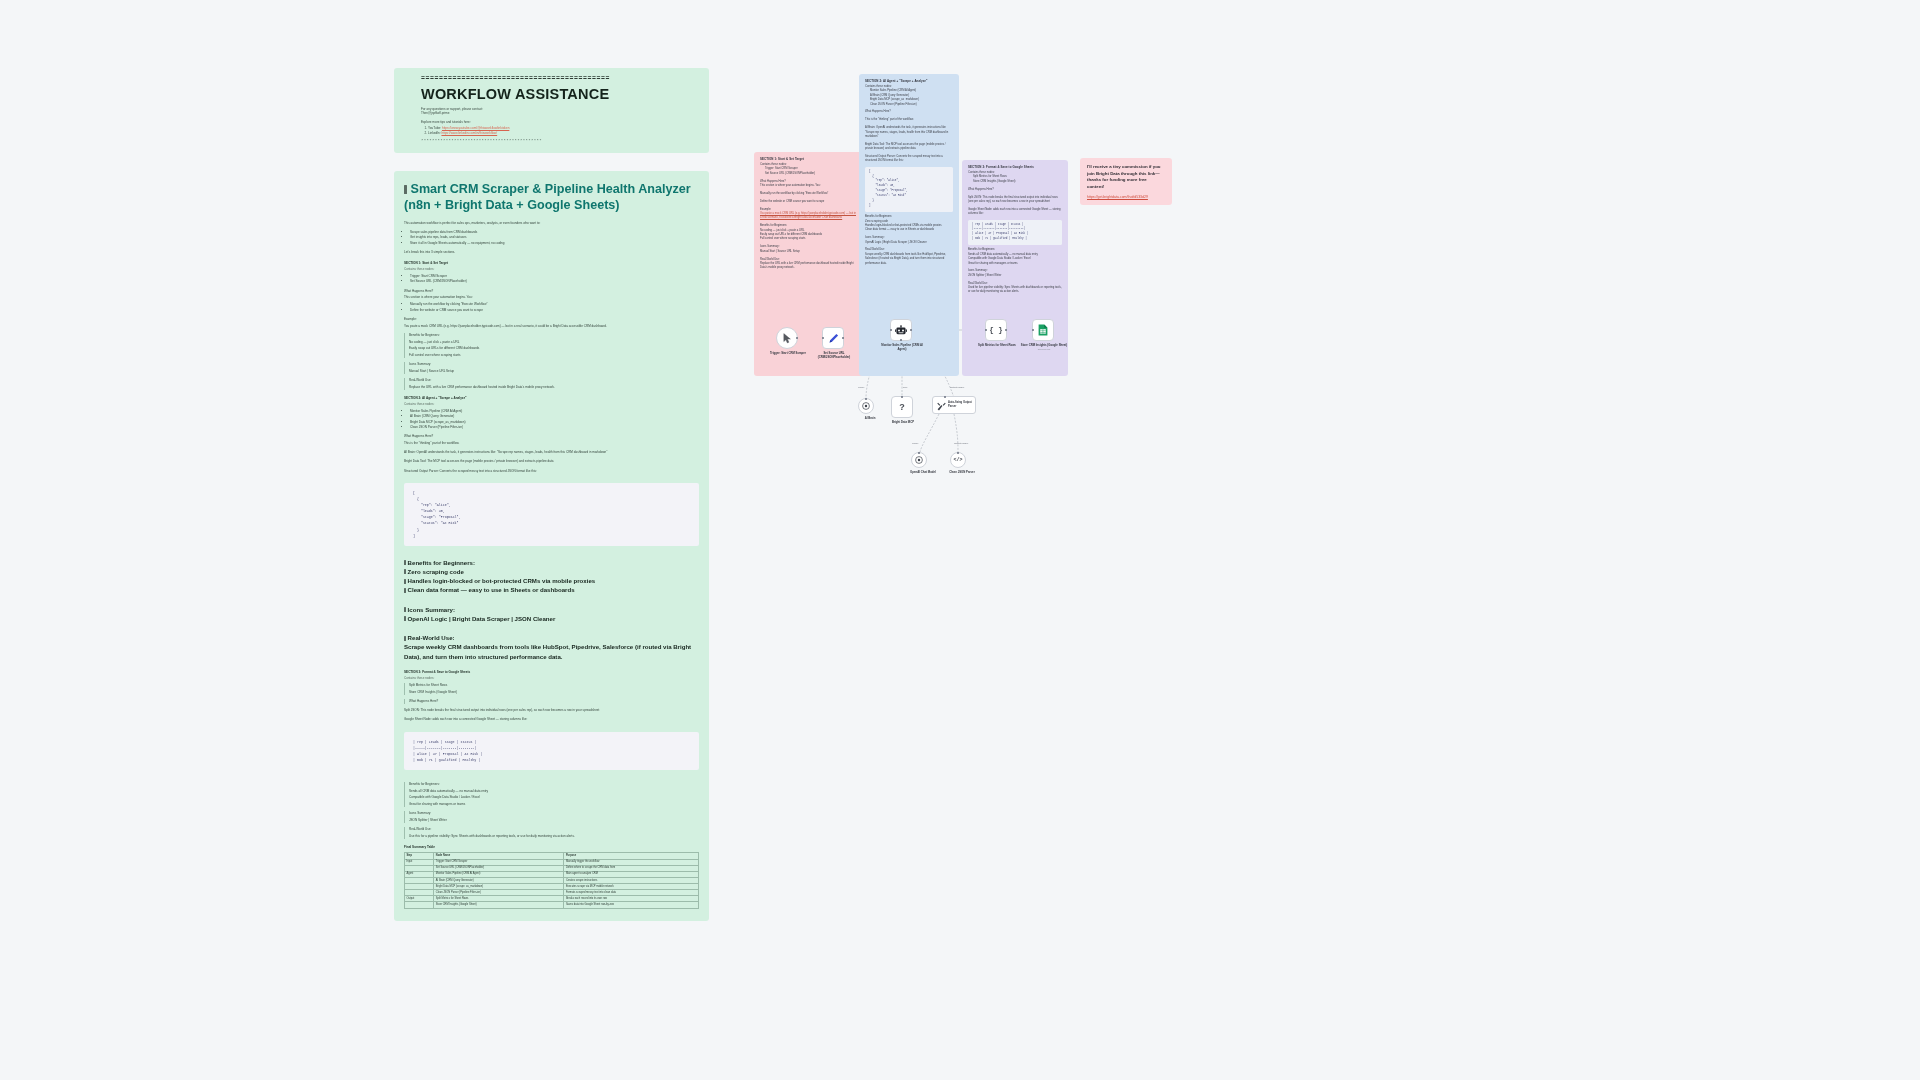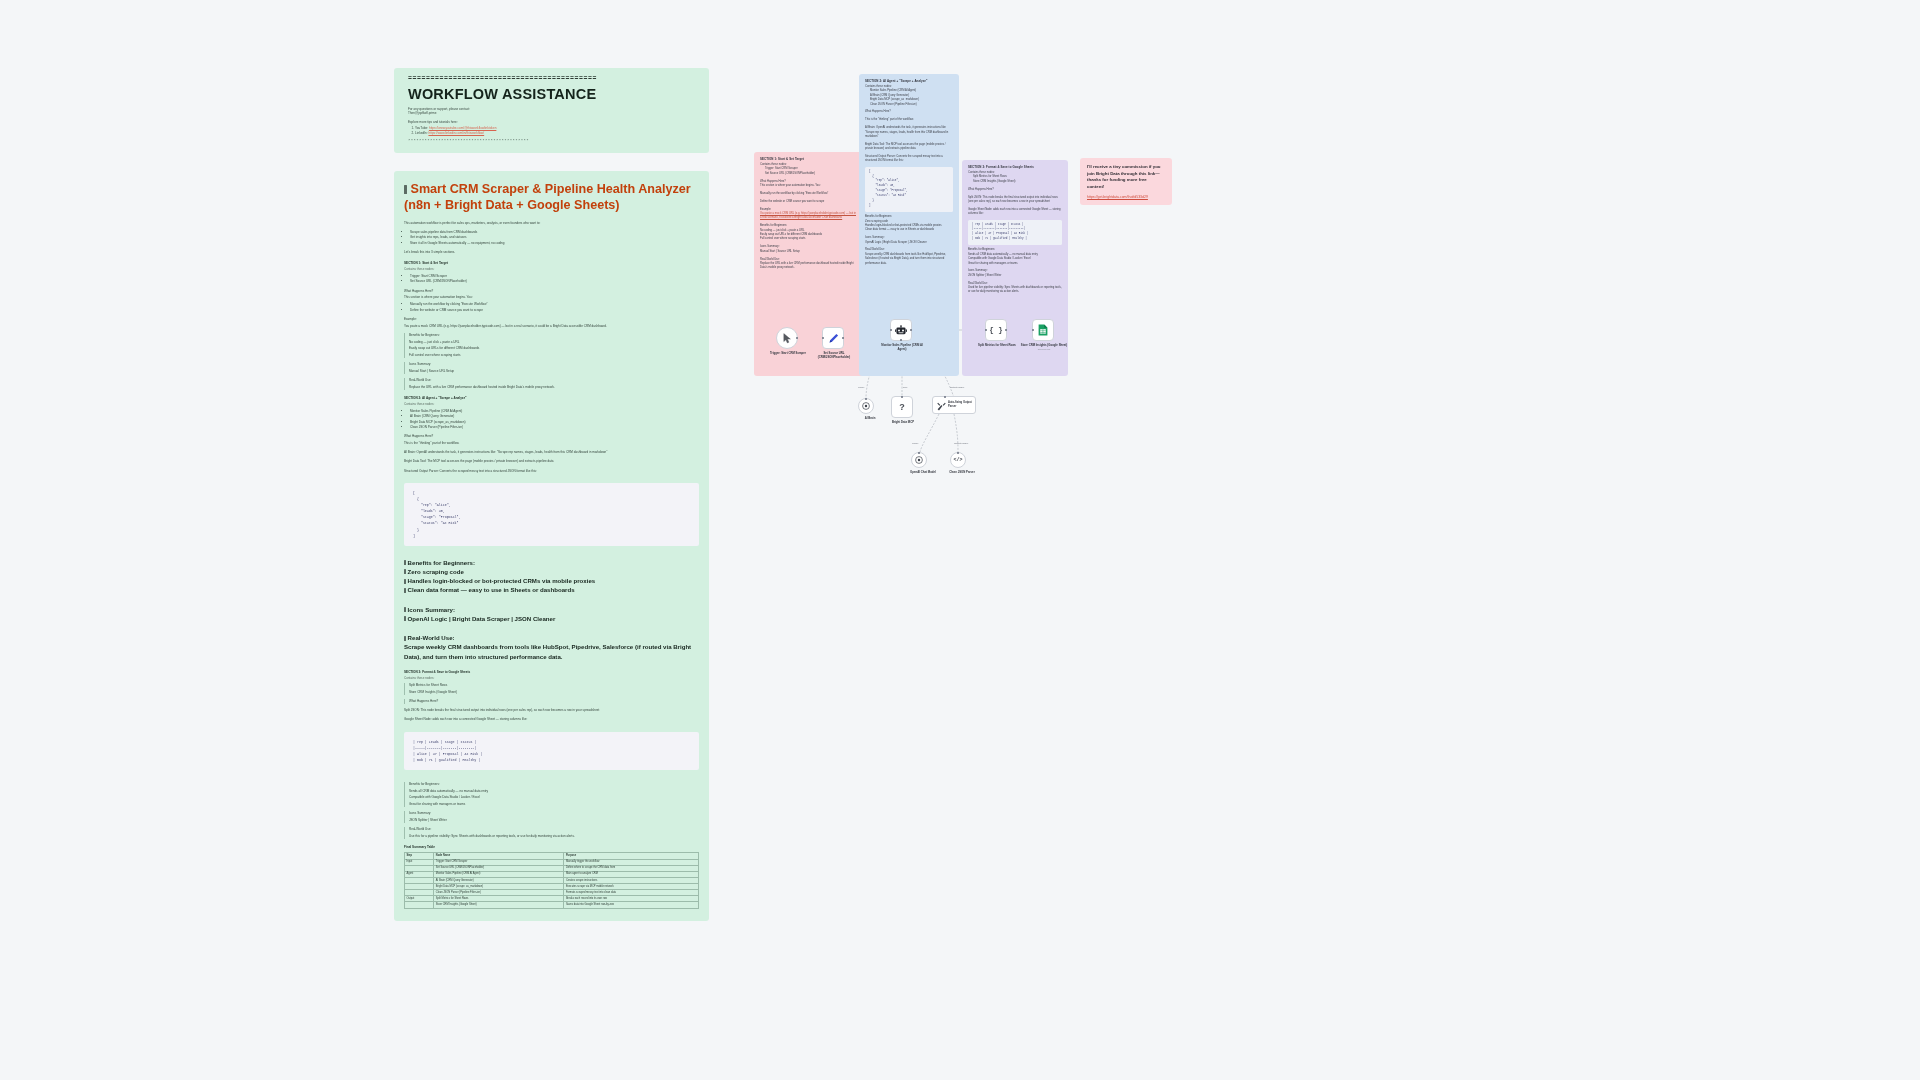--- a/index.html
+++ b/index.html
@@ -12,21 +12,21 @@
     overflow:hidden;
     position:relative;
   }
 
   
   .doc-col { position:absolute; left:394px; top:68px; width:315px; }
 
   .assist-card{
     background:#d3f0e0;
     border-radius:3px;
-    padding:8px 9px 10px 14px;
+    padding:8px 9px 10px 27px;
     margin-bottom:18px;
   }
   .eqrule{
     font-family:"Liberation Mono", monospace;
     font-size:6.5px; letter-spacing:.6px;
     color:#2d3b33; line-height:1; white-space:nowrap; overflow:hidden;
     font-weight:bold;
     margin-bottom:3px;
   }
   .assist-title{
@@ -45,21 +45,21 @@
   }
 
   .main-card{
     background:#d3f0e0;
     border-radius:3px;
     padding:11px 10px 12px 10px;
     position:relative;
   }
   .doc-h1{
     font-size:12.6px; font-weight:bold; line-height:1.22;
-    color:#c2410c; margin:0 0 8px 0;
+    color:#0f766e; margin:0 0 8px 0;
   }
   .barico{
     display:inline-block; width:2.5px; height:9px;
     background:#5b6b63; vertical-align:-1px; margin-right:4px;
     border-radius:.5px;
   }
   .barico.sm{ height:5px; width:1.6px; vertical-align:-.5px; margin-right:2px; }
 
   .p3 { font-size:3.05px; line-height:1.72; color:#32423a; margin:0 0 4px 0; }
   .p3.tight { margin-bottom:1.5px; }

